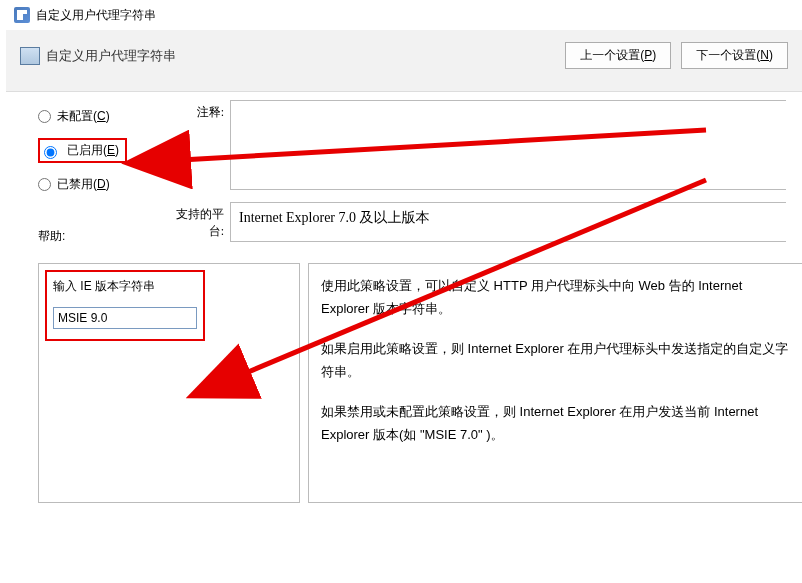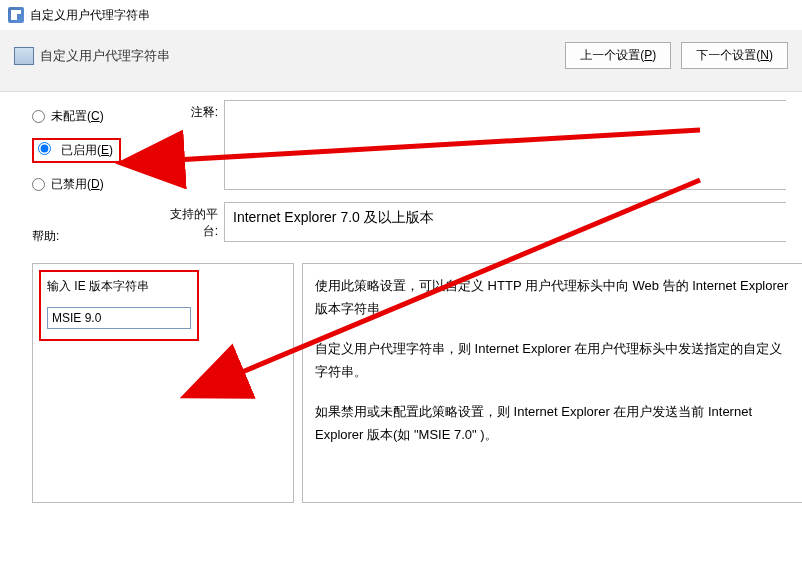--- a/index.html
+++ b/index.html
@@ -70,27 +70,28 @@
     align-items:center;
     height: 28px;
     margin-bottom: 6px;
   }
   .radio-row input[type=radio] { margin-right:6px; }
   .radio-label .accel { text-decoration: underline; }
   .highlight-red {
     border: 2px solid #e60000;
     padding: 2px 6px 2px 4px;
     display:inline-flex;
-    align-items:flex-start;
+    align-items:flex-end;
   }
   .right-col {
     position:absolute;
     left: 160px;
     top: 8px;
     right: 16px;
+    font-family: Liberation Serif, serif;
   }
   .field-row { display:flex; margin-bottom: 12px; }
   .field-label {
     width: 64px;
     text-align:right;
     padding-right:6px;
     padding-top:4px;
     font-size:12px;
   }
   .field-input {
@@ -153,21 +154,21 @@
     line-height:1.8;
   }
   .help-pane p { margin-bottom:16px; }
   
   .overlay {
     position:absolute;
     left:0; top:0;
     width:802px; height:583px;
     pointer-events:none;
   }
-  .content-wrap { position:relative; }
+  .content-wrap { position:relative;margin-left:6px; }
 </style>
 </head>
 <body>
 
 <div class="content-wrap">
 
   <div class="titlebar">
     <div class="title-icon"></div>
     <div class="title-text">自定义用户代理字符串</div>
   </div>
@@ -223,21 +224,21 @@
 
     <div class="lower-panes">
       <div class="options-pane">
         <div class="options-inner-highlight">
           <div class="ie-label">输入 IE 版本字符串</div>
           <input class="ie-input" type="text" value="MSIE 9.0" style="">
         </div>
       </div>
       <div class="help-pane">
         <p>使用此策略设置，可以自定义 HTTP 用户代理标头中向 Web 告的 Internet Explorer 版本字符串。</p>
-        <p>自定义用户代理字符串，则 Internet Explorer 在用户代理标头中发送指定的自定义字符串。</p>
+        <p>如果启用此策略设置，则 Internet Explorer 在用户代理标头中发送指定的自定义字符串。</p>
         <p>如果禁用或未配置此策略设置，则 Internet Explorer 在用户发送当前 Internet Explorer 版本(如 "MSIE 7.0" )。</p>
       </div>
     </div>
 
   </div>
 
   <svg class="overlay">
     <defs>
       <marker id="ah" markerWidth="14" markerHeight="12" refX="2" refY="6" orient="auto">
         <path d="M0,0 L14,6 L0,12 Z" fill="#e60000"></path>

